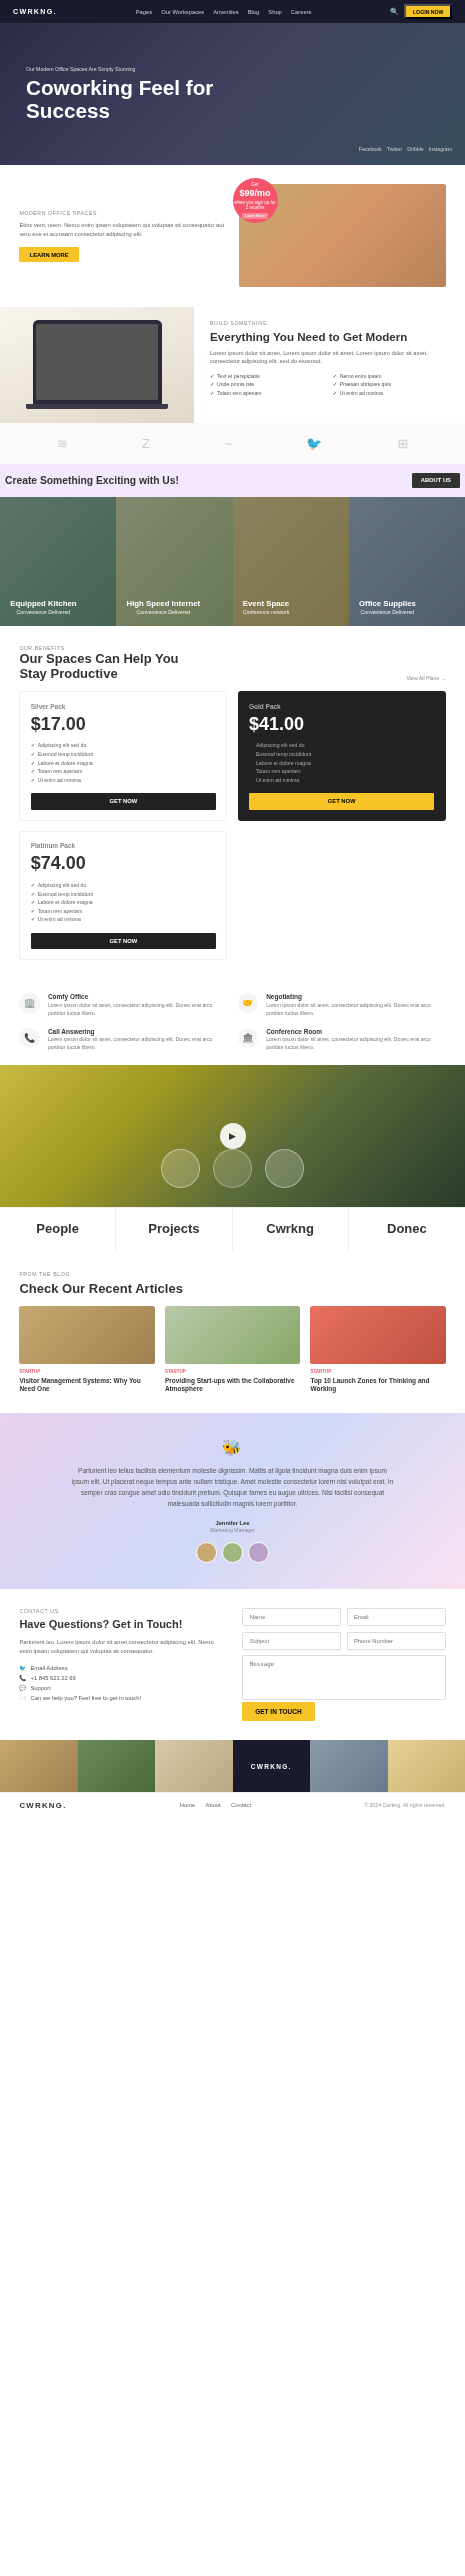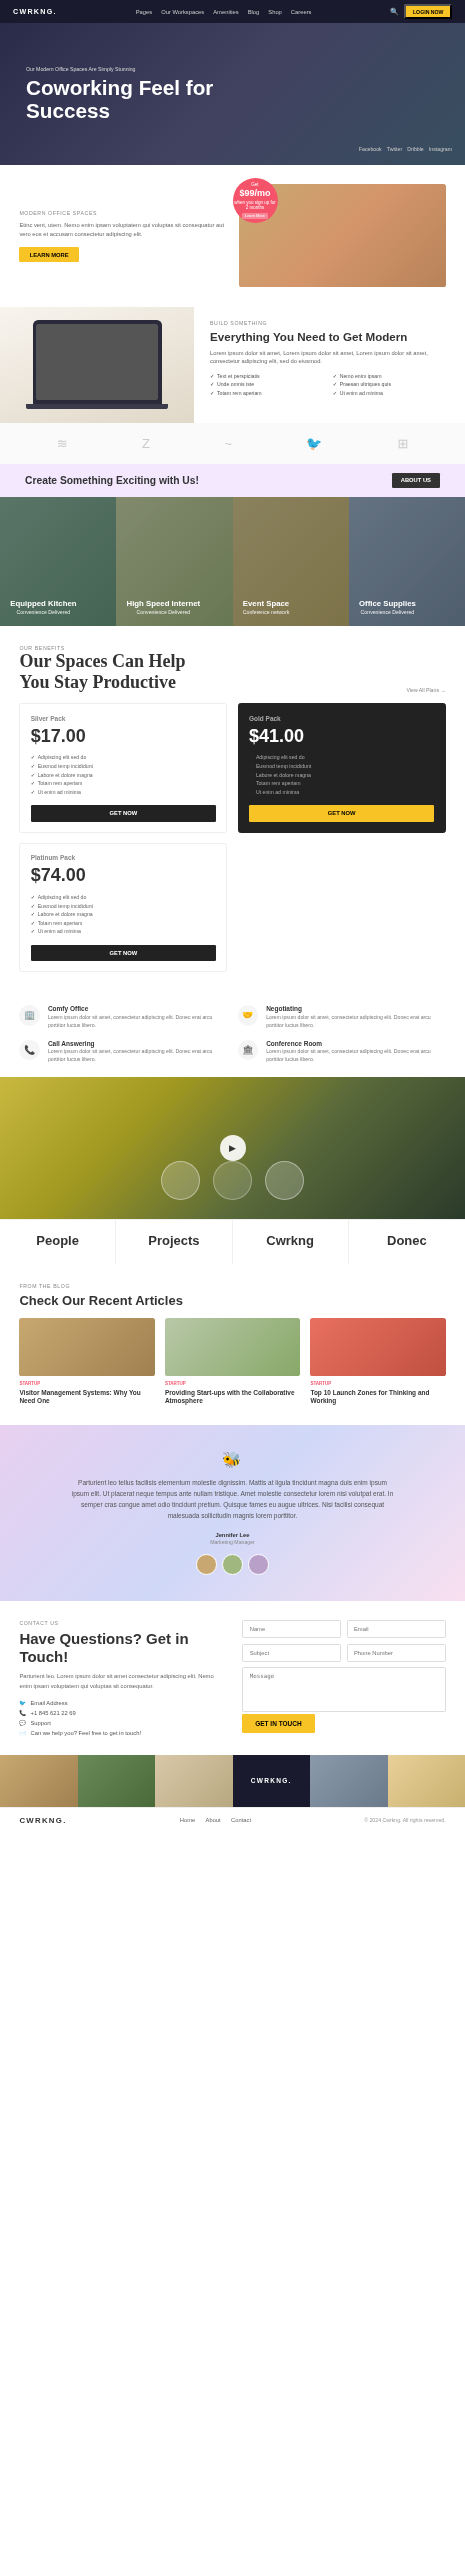--- a/index.html
+++ b/index.html
@@ -47,41 +47,41 @@
     .everything p { font-size: 5.8px; color: #666; line-height: 1.5; margin-bottom: 6.5px; }
     .checklist { display: grid; grid-template-columns: 1fr 1fr; gap: 2.6px 6.5px; }
     .checklist-item { font-size: 5.2px; color: #555; display: flex; gap: 2.6px; align-items: flex-start; }
     .check { color: #333; font-size: 5.2px; }
 
     
     .brands { background: #fafafa; padding: 13px 19.4px; display: flex; justify-content: space-around; align-items: center; }
     .brand-icon { font-size: 13px; color: #ccc; }
 
     
-    .create-banner { background: #f4e8ff; padding: 9px 25px; display: flex; align-items: center; justify-content: space-between; }
+    .create-banner { background: #f4e8ff; padding: 9px 5px; display: flex; align-items: center; justify-content: space-between; }
     .create-banner h3 { font-size: 10.3px; font-weight: 900; color: #333; }
     .btn-dark { background: #333; color: #fff; font-size: 5.8px; font-weight: 700; padding: 4.5px 9px; border: none; cursor: pointer; border-radius: 1.3px; }
 
     
     .features-grid { display: grid; grid-template-columns: 1fr 1fr 1fr 1fr; gap: 0; text-align: center; }
     .feature-card { position: relative; height: 129px; overflow: hidden; }
     .feature-card .overlay { position: absolute; inset: 0; background: rgba(0,0,0,0.35); }
     .feature-card .fc-bg1 { background: linear-gradient(135deg, #8ab4a0 0%, #6a9a80 100%); }
     .feature-card .fc-bg2 { background: linear-gradient(135deg, #c8d4a8 0%, #a0b880 100%); }
     .feature-card .fc-bg3 { background: linear-gradient(135deg, #d4c890 0%, #c0b070 100%); }
     .feature-card .fc-bg4 { background: linear-gradient(135deg, #9ab0c8 0%, #7a90a8 100%); }
     .feature-card-content { position: absolute; bottom: 10.3px; left: 10.3px; color: #fff; }
     .feature-card-content h4 { font-size: 7.8px; font-weight: 900; }
     .feature-card-content p { font-size: 5.2px; opacity: 0.9; margin-top: 1.3px; }
 
     
     .pricing-section { padding: 19.4px; background: #fff; }
     .pricing-header { display: flex; justify-content: space-between; align-items: flex-end; margin-bottom: 3.9px; }
     .pricing-header .section-tag { font-size: 5.2px; color: #888; text-transform: uppercase; letter-spacing: 0.6px; }
-    .pricing-header h2 { font-size: 18px; font-weight: 900; max-width: 181px; font-family: Liberation Serif, serif; }
+    .pricing-header h2 { font-size: 13px; font-weight: 900; max-width: 181px; }
     .pricing-cards { display: grid; grid-template-columns: 1fr 1fr; gap: 10.3px; margin-top: 10.3px; }
     .pricing-card { border: 0.6px solid #eee; border-radius: 2.6px; padding: 10.3px; }
     .pricing-card .pack-name { font-size: 6.5px; font-weight: 700; color: #888; margin-bottom: 3.9px; }
     .pricing-card .price { font-size: 18px; font-weight: 900; margin-bottom: 6.5px; }
     .pricing-card .features-list { list-style: none; margin-bottom: 9px; }
     .pricing-card .features-list li { font-size: 5.2px; color: #666; padding: 1.3px 0; display: flex; gap: 2.6px; }
     .pricing-card .features-list li::before { content: '✓'; color: #333; font-size: 5.2px; }
     .btn-get { width: 100%; padding: 5.2px; font-size: 5.8px; font-weight: 700; border: none; cursor: pointer; border-radius: 1.3px; }
     .btn-get-dark { background: #222; color: #fff; }
     .btn-get-yellow { background: #f7c325; color: #000; }
@@ -124,21 +124,21 @@
     .av1 { background: #c8a870; }
     .av2 { background: #a0b880; }
     .av3 { background: #b8a0c8; }
     .bee-icon { font-size: 15.5px; margin-bottom: 7.8px; }
 
     
     .contact { padding: 19.4px; background: #fff; }
     .contact-inner { display: flex; gap: 19.4px; }
     .contact-left { flex: 1; }
     .contact-left .section-tag { font-size: 5.2px; color: #888; text-transform: uppercase; letter-spacing: 0.6px; margin-bottom: 3.9px; }
-    .contact-left h2 { font-size: 15px; font-weight: 900; line-height: 1.2; margin-bottom: 6.5px; }
+    .contact-left h2 { font-size: 11px; font-weight: 900; line-height: 1.2; margin-bottom: 6.5px; }
     .contact-left p { font-size: 5.8px; color: #666; line-height: 1.6; margin-bottom: 9px; }
     .contact-info { display: flex; flex-direction: column; gap: 3.9px; }
     .contact-info-item { font-size: 5.8px; color: #555; display: flex; gap: 3.9px; align-items: center; }
     .contact-right { flex: 1; }
     .contact-row { display: grid; grid-template-columns: 1fr 1fr; gap: 5.2px; margin-bottom: 5.2px; }
     .contact-input { width: 100%; padding: 5.2px 6.5px; border: 0.6px solid #ddd; border-radius: 1.3px; font-size: 5.8px; color: #999; }
     .contact-textarea { width: 100%; padding: 5.2px 6.5px; border: 0.6px solid #ddd; border-radius: 1.3px; font-size: 5.8px; color: #999; height: 45px; resize: none; }
     .btn-submit { background: #f7c325; color: #000; font-size: 6.5px; font-weight: 700; padding: 5.8px 13px; border: none; cursor: pointer; border-radius: 1.3px; }
 
     

